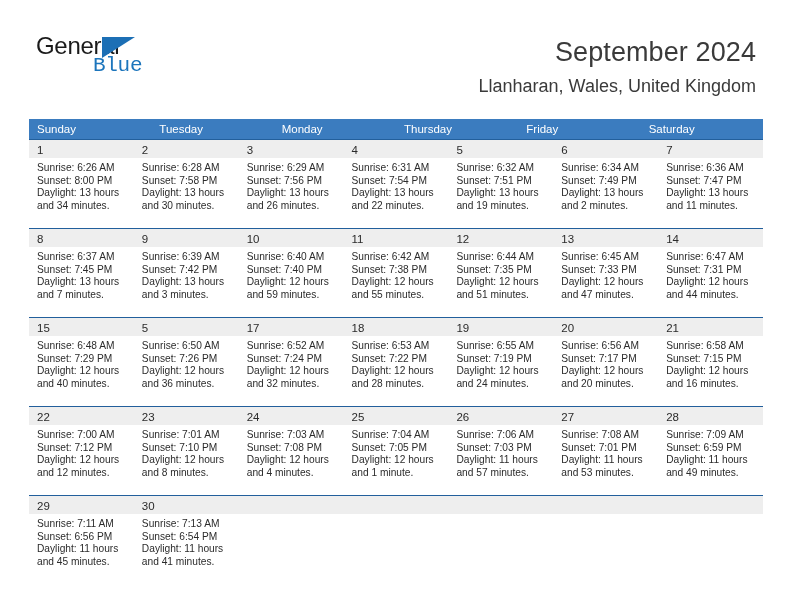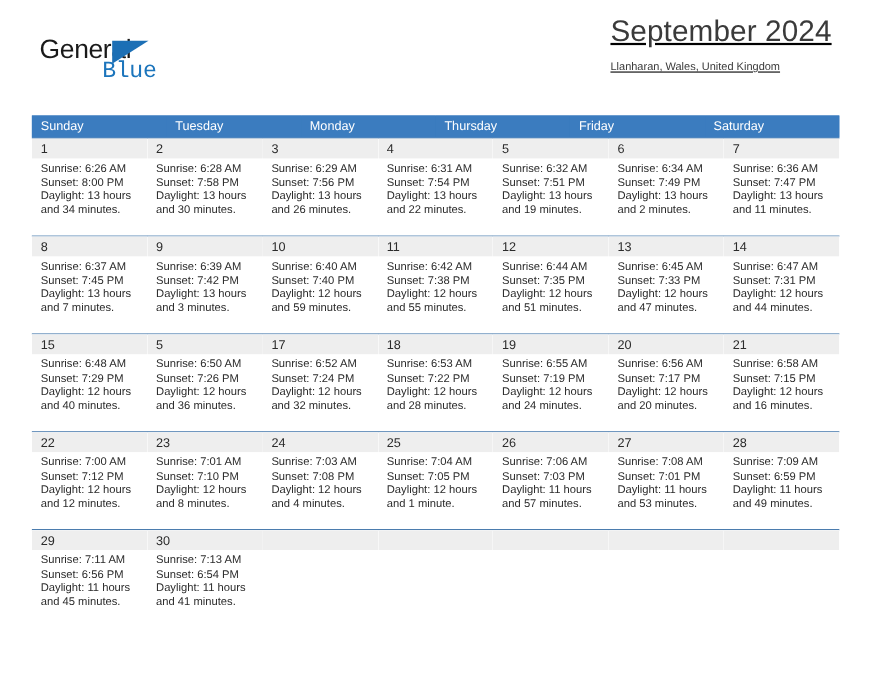--- a/index.html
+++ b/index.html
@@ -63,45 +63,45 @@
     top: 3px;
     width: 0;
     height: 0;
     border-left: 33px solid #1c6fb5;
     border-bottom: 21px solid transparent;
   }
 
   .title-block {
     position: absolute;
     right: 36px;
-    top: 12px;
-    text-decoration: underline;
+    top: 36px;
+    text-align: right;
   }
   .cal-title {
     font-size: 27px;
     color: #3a3a3a;
     font-weight: normal;
     line-height: 32px;
     letter-spacing: 0.1px;
     white-space: nowrap;
   }
   .cal-subtitle {
     margin-top: 9px;
-    font-size: 10px;
+    font-size: 18px;
     color: #3a3a3a;
     font-weight: normal;
     line-height: 18px;
     white-space: nowrap;
   }
 
   
   .calendar {
     position: absolute;
     left: 29px;
-    top: 105px;
+    top: 119px;
     width: 734px;
   }
   .dow-row {
     display: flex;
     width: 100%;
     background: #3b7cbf;
   }
   .dow-cell {
     flex: 1 1 0;
     min-width: 0;

